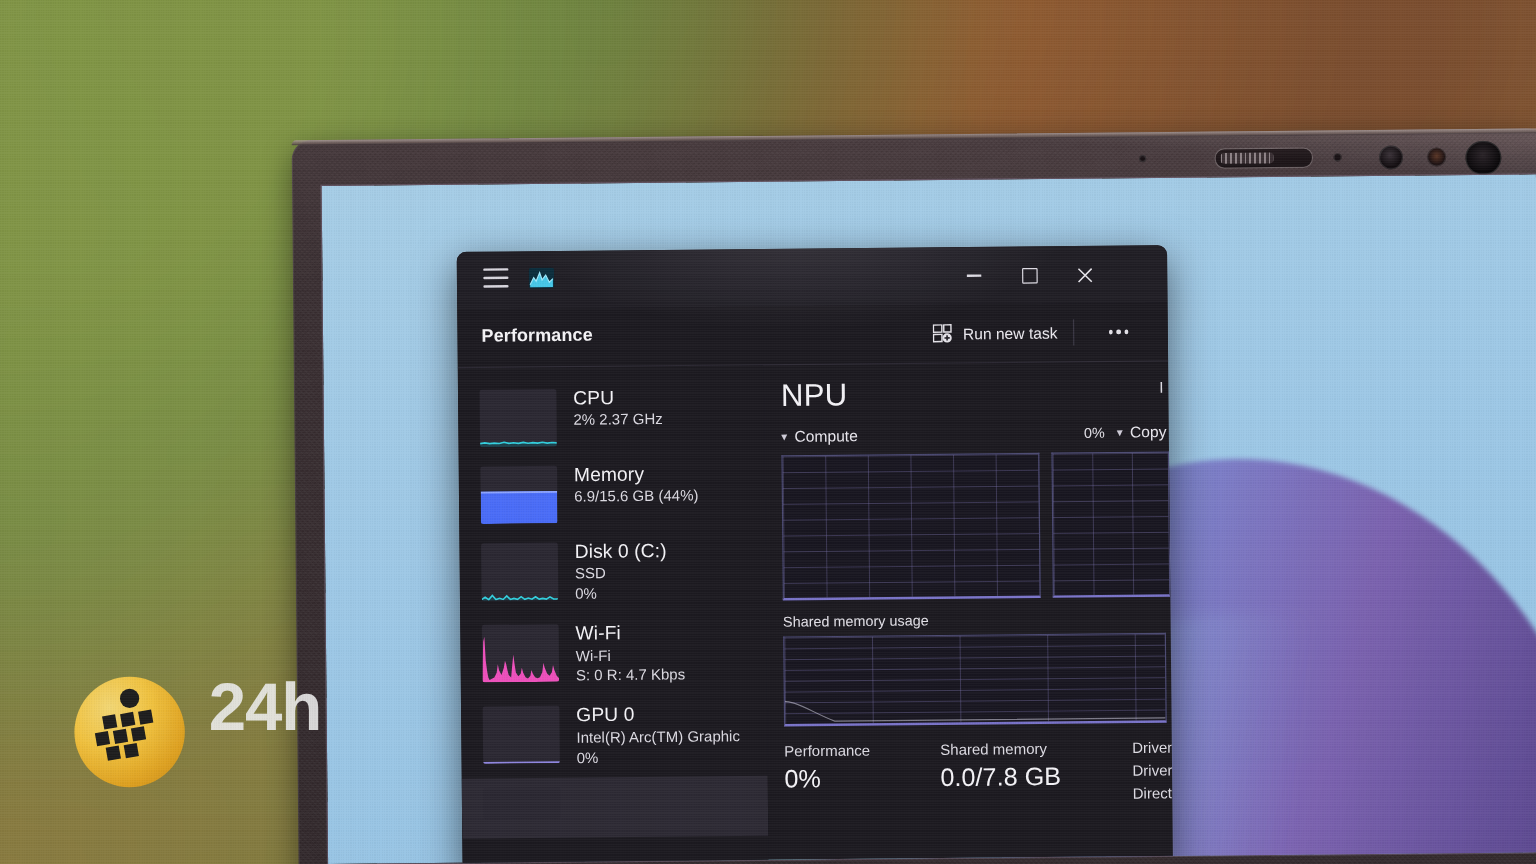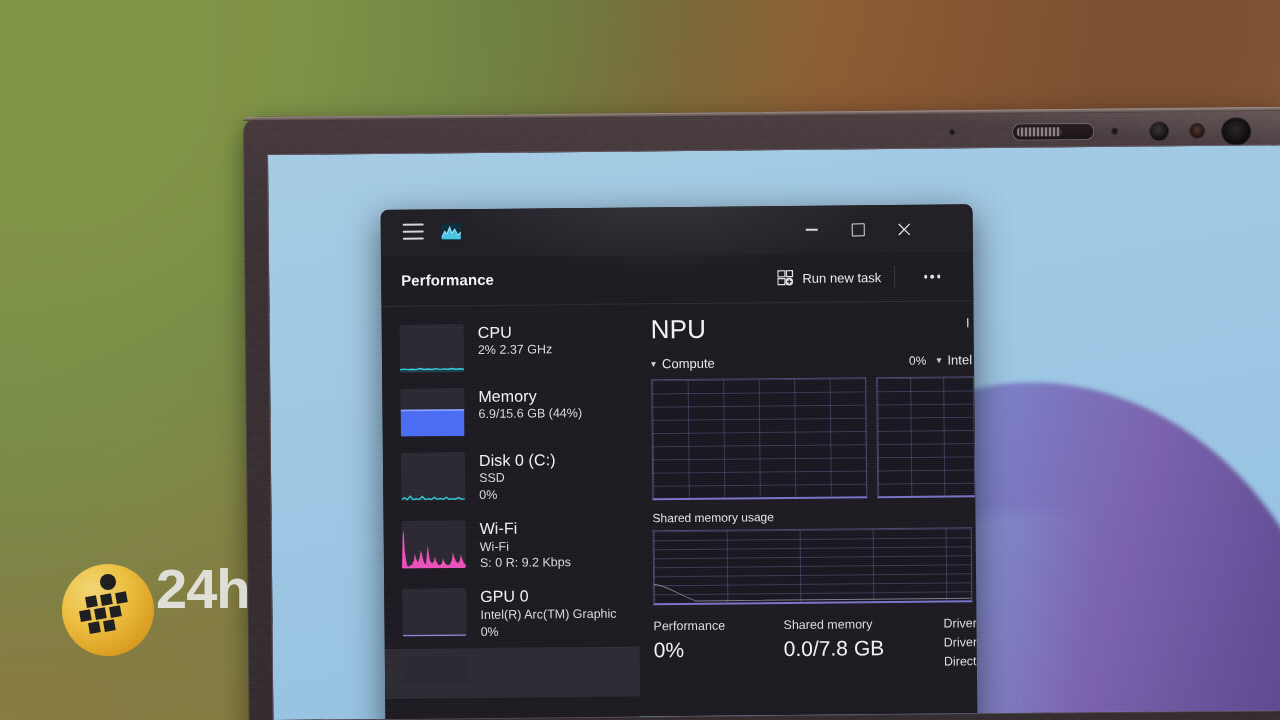--- a/index.html
+++ b/index.html
@@ -150,21 +150,21 @@
   #stat-driver{width:130px;}
   
   #glare{position:absolute;left:0;top:0;width:100%;height:150px;pointer-events:none;
     background:radial-gradient(ellipse 320px 120px at 48% -10%, rgba(235,225,240,.11), transparent 70%);}
   
   #watermark{position:absolute;left:62px;top:556px;width:250px;height:104px;}
   #wm-logo{position:absolute;left:0;top:8px;width:92px;height:92px;border-radius:50%;
     background:radial-gradient(circle at 32% 28%, #ffe07a 0%, #fcc93f 38%, #e8a51d 72%, #c98712 100%);
     opacity:.9;}
   #wm-marks{position:absolute;left:10px;top:10px;}
-  #wm-text{position:absolute;left:94px;top:6px;}
+  #wm-text{position:absolute;left:112px;top:6px;}
   #wm-24h{font-size:56px;font-weight:bold;color:#efefef;line-height:.95;letter-spacing:-1px;opacity:.88;}
   #wm-cn{font-size:27px;font-weight:bold;color:#efefef;line-height:1;margin-top:-2px;opacity:.88;}
   
   #noise{position:absolute;inset:0;pointer-events:none;opacity:.05;
     background-image:repeating-linear-gradient(0deg, rgba(255,255,255,.5) 0 1px, transparent 1px 2px),
                      repeating-linear-gradient(90deg, rgba(0,0,0,.5) 0 1px, transparent 1px 2px);}
 </style>
 </head>
 <body>
 
@@ -287,21 +287,21 @@
 
         <div class="side-item">
           <div class="spark">
             <svg width="64" height="48" viewBox="0 0 64 48">
               <path d="M0 48 L1 14 L2 10 L3 30 L4 38 L5 44 L6 46 L8 45 L10 44 L12 40 L13 33 L14 38 L16 42 L18 36 L19 30 L20 33 L21 38 L22 42 L24 44 L25 34 L26 25 L27 33 L28 40 L30 43 L32 41 L33 36 L34 40 L36 44 L38 45 L40 43 L41 38 L42 41 L44 44 L46 45 L48 44 L50 40 L51 32 L52 36 L54 41 L56 43 L58 40 L59 34 L60 38 L62 43 L64 45 L64 48 Z" fill="#ff54c8" opacity="0.92"></path>
             </svg>
           </div>
           <div class="side-txt">
             <div class="side-name">Wi-Fi</div>
             <div class="side-sub">Wi-Fi</div>
-            <div class="side-sub">S: 0 R: 9.2 Kbps</div>
+            <div class="side-sub">S: 0 R: 4.7 Kbps</div>
           </div>
         </div>
 
         <div class="side-item">
           <div class="spark">
             <svg width="64" height="48" viewBox="0 0 64 48">
               <path d="M0 47 L64 47" fill="none" stroke="#8f86e0" stroke-width="1.4"></path>
             </svg>
           </div>
           <div class="side-txt">
@@ -321,21 +321,21 @@
         <div id="npu-model">I</div>
 
         <div id="graph-head">
           <div class="gh-left">
             <span class="chev">▾</span>
             <span>Compute</span>
           </div>
           <div class="gh-right">
             <span id="pct-compute">0%</span>
             <span class="chev">▾</span>
-            <span>Intel</span>
+            <span>Copy</span>
           </div>
         </div>
 
         <div id="graphs-row">
           <div class="graph" id="graph-compute">
             <div class="gridv"></div>
           </div>
           <div class="graph" id="graph-copy">
             <div class="gridv"></div>
           </div>

